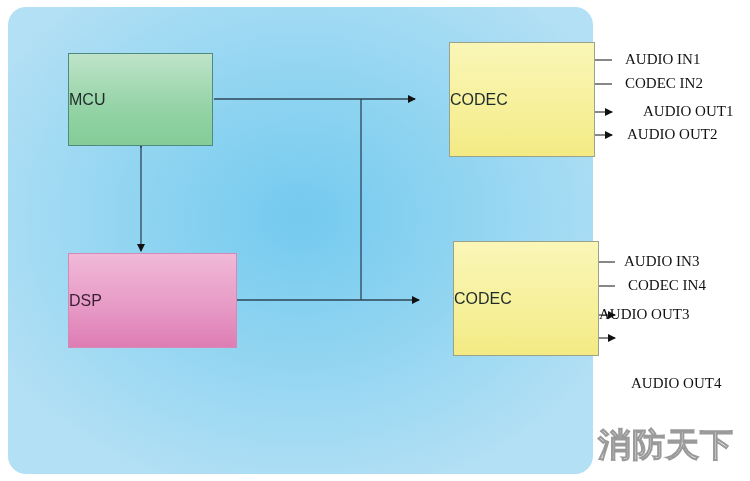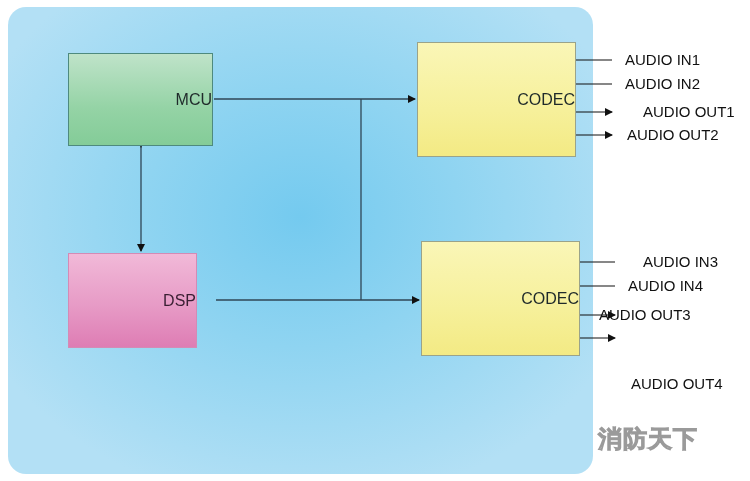--- a/index.html
+++ b/index.html
@@ -3,34 +3,34 @@
 <meta charset="utf-8">
 <style>
   html, body { margin: 0; padding: 0; background: #ffffff; }
   body { width: 750px; height: 481px; position: relative; overflow: hidden; font-family: "Liberation Sans", sans-serif; }
   .panel {
     position: absolute; left: 8px; top: 7px; width: 585px; height: 467px;
     border-radius: 18px;
     background: radial-gradient(ellipse 60% 62% at 50% 45%, #74caef 0%, #8fd4f1 45%, #b3e0f5 100%);
   }
   .block {
-    position: absolute; display: flex; align-items: center; justify-content: flex-end;
+    position: absolute; display: flex; align-items: center; justify-content: flex-start;
     font-size: 16px; color: #1f2a2a; box-sizing: border-box;
   }
   .mcu { left: 68px; top: 53px; width: 145px; height: 93px; border: 1px solid #4e8a7e;
     background: linear-gradient(to bottom, #bfe3c9 0%, #94d3a5 60%, #84cc98 100%); }
-  .dsp { left: 68px; top: 253px; width: 129px; height: 95px; border: 1px solid #d38bb5;
+  .dsp { left: 68px; top: 253px; width: 169px; height: 95px; border: 1px solid #d38bb5;
     background: linear-gradient(to bottom, #f1b9d8 0%, #e79bc6 55%, #de7db4 100%); color: #3a1f33; }
-  .codec { width: 159px; height: 115px; border: 1px solid #9aa38a;
-    background: linear-gradient(to bottom, #faf6b7 0%, #f6f09a 60%, #f3ea84 100%); }
+  .codec { width: 146px; height: 115px; border: 1px solid #9aa38a;
+    background: linear-gradient(to bottom, #faf6b7 0%, #f6f09a 60%, #f3ea84 100%); margin-left: 32px; }
   .codec1 { left: 417px; top: 42px; }
   .codec2 { left: 421px; top: 241px; }
   svg.wires { position: absolute; left: 0; top: 0; }
-  .label { position: absolute; font-size: 15px; color: #111; white-space: nowrap; }
-  .watermark { position: absolute; left: 598px; top: 423px; font-size: 24px; letter-spacing: 1px;
+  .label { position: absolute; font-size: 15px; color: #111; white-space: nowrap; font-family: Liberation Serif, serif; }
+  .watermark { position: absolute; left: 598px; top: 423px; font-size: 33px; letter-spacing: 1px;
     color: #ffffff; -webkit-text-stroke: 1px #9a9a9a; font-family: Liberation Serif, serif; font-weight: bold; text-align: center; }
 </style>
 </head>
 <body>
 
 <div class="panel"></div>
 
 <svg class="wires" width="750" height="481">
   <defs>
     <marker id="ah" markerWidth="8" markerHeight="8" refX="7" refY="4" orient="auto" markerUnits="userSpaceOnUse">
@@ -64,22 +64,22 @@
   <span>DSP</span>
 </div>
 <div class="block codec codec1">
   <span>CODEC</span>
 </div>
 <div class="block codec codec2">
   <span>CODEC</span>
 </div>
 
 <div class="label" style="left:625px; top:51px;">AUDIO IN1</div>
-<div class="label" style="left:625px; top:75px;">AUDIO IN2</div>
+<div class="label" style="left:625px; top:75px;">CODEC IN2</div>
 <div class="label" style="left:627px; top:103px;margin-left:16px;">AUDIO OUT1</div>
 <div class="label" style="left:627px; top:126px;">AUDIO OUT2</div>
 
-<div class="label" style="left:643px; top:253px;">AUDIO IN3</div>
-<div class="label" style="left:628px; top:277px;">AUDIO IN4</div>
+<div class="label" style="left:624px; top:253px;">AUDIO IN3</div>
+<div class="label" style="left:628px; top:277px;">CODEC IN4</div>
 <div class="label" style="left:599px; top:306px;">AUDIO OUT3</div>
 <div class="label" style="left:631px; top:329px;margin-top:46px;">AUDIO OUT4</div>
 
 <div class="watermark">消防天下</div>
 
 </body></html>

